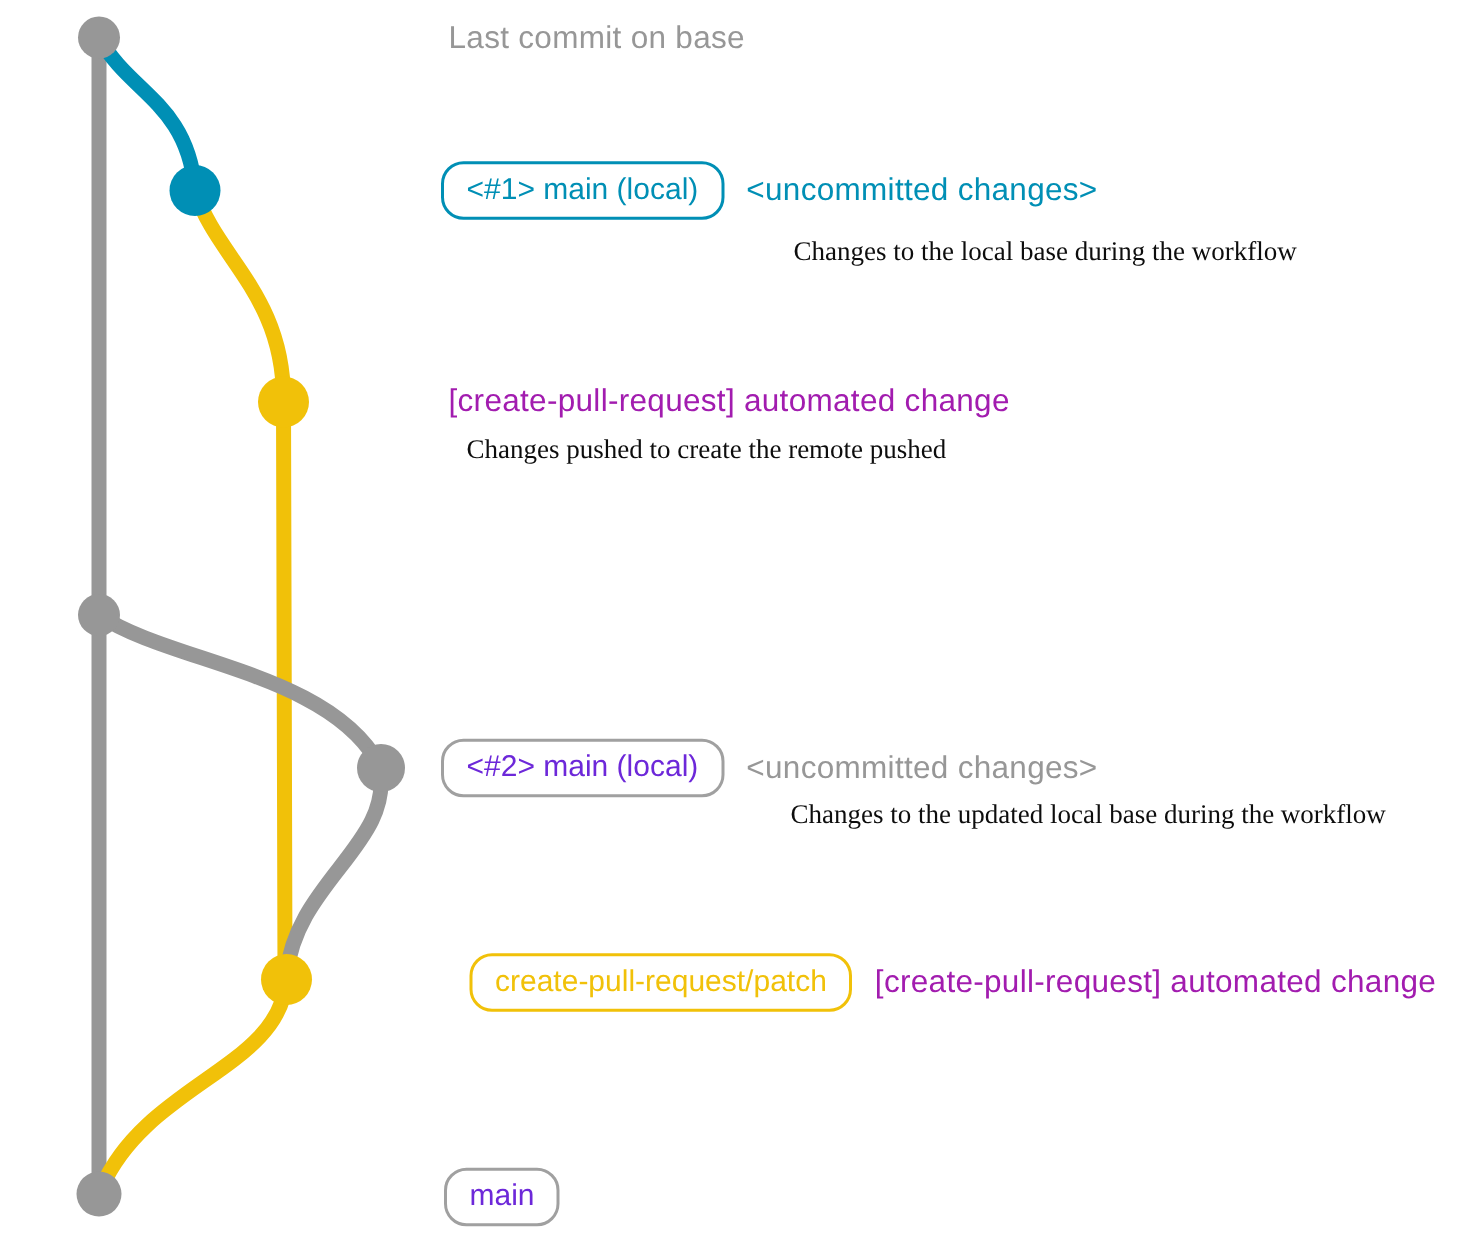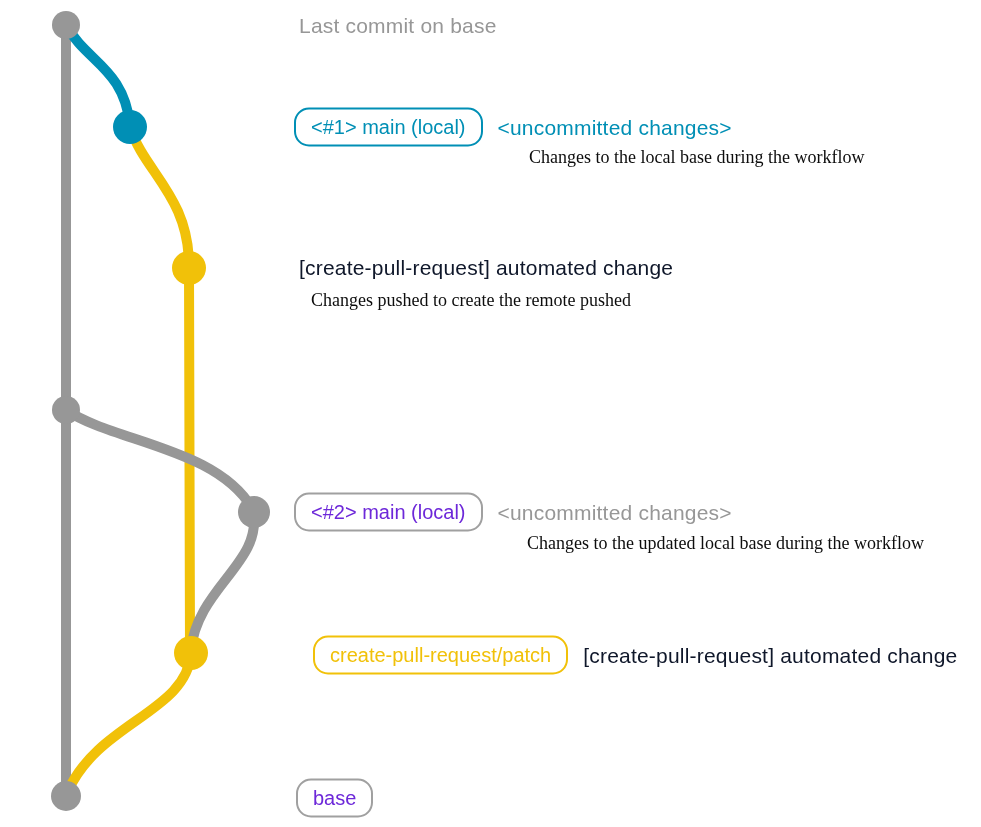--- a/index.html
+++ b/index.html
@@ -19,21 +19,21 @@
     position: absolute;
     display: flex;
     align-items: center;
     gap: 15px;
     transform: translateY(-50%);
     white-space: nowrap;
   }
   .msg { font-size: 21px; letter-spacing: 0.2px; }
   .c-gray   { color: #979797; }
   .c-blue   { color: #008fb5; }
-  .c-yellow { color: #0f172a; }
+  .c-yellow { color: #a21caf; }
 
   .branch-label {
     display: inline-block;
     font-size: 20px;
     padding: 5px 15px 6px 15px;
     border-radius: 15px;
     border: 2px solid;
     background: #ffffff;
     line-height: 1.2;
   }
@@ -80,36 +80,36 @@
   </svg>
 
   <div class="row" style="left:258px; top:26px;">
     <span class="msg c-gray">Last commit on base</span>
   </div>
 
   <div class="row" style="left:253px; top:127px;">
     <span class="branch-label b-blue">&lt;#1&gt; main (local)</span>
     <span class="msg c-blue">&lt;uncommitted changes&gt;</span>
   </div>
-  <div class="annotation" style="left:488px; top:157px;">Changes to the local base during the workflow</div>
+  <div class="annotation" style="left:488px; top:168px;">Changes to the local base during the workflow</div>
 
   <div class="row" style="left:258px; top:268px;">
     <span class="msg c-yellow">[create-pull-request] automated change</span>
   </div>
   <div class="annotation" style="left:270px; top:300px;">Changes pushed to create the remote pushed</div>
 
 
   <div class="row" style="left:253px; top:512px;">
     <span class="branch-label b-gray">&lt;#2&gt; main (local)</span>
     <span class="msg c-gray">&lt;uncommitted changes&gt;</span>
   </div>
   <div class="annotation" style="left:486px; top:543px;">Changes to the updated local base during the workflow</div>
 
   <div class="row" style="left:252px; top:655px;padding-left:20px;">
     <span class="branch-label b-yellow">create-pull-request/patch</span>
     <span class="msg c-yellow">[create-pull-request] automated change</span>
   </div>
 
   <div class="row" style="left:255px; top:798px;">
-    <span class="branch-label b-gray">base</span>
+    <span class="branch-label b-gray">main</span>
   </div>
 
 </div>
 
 </body></html>

